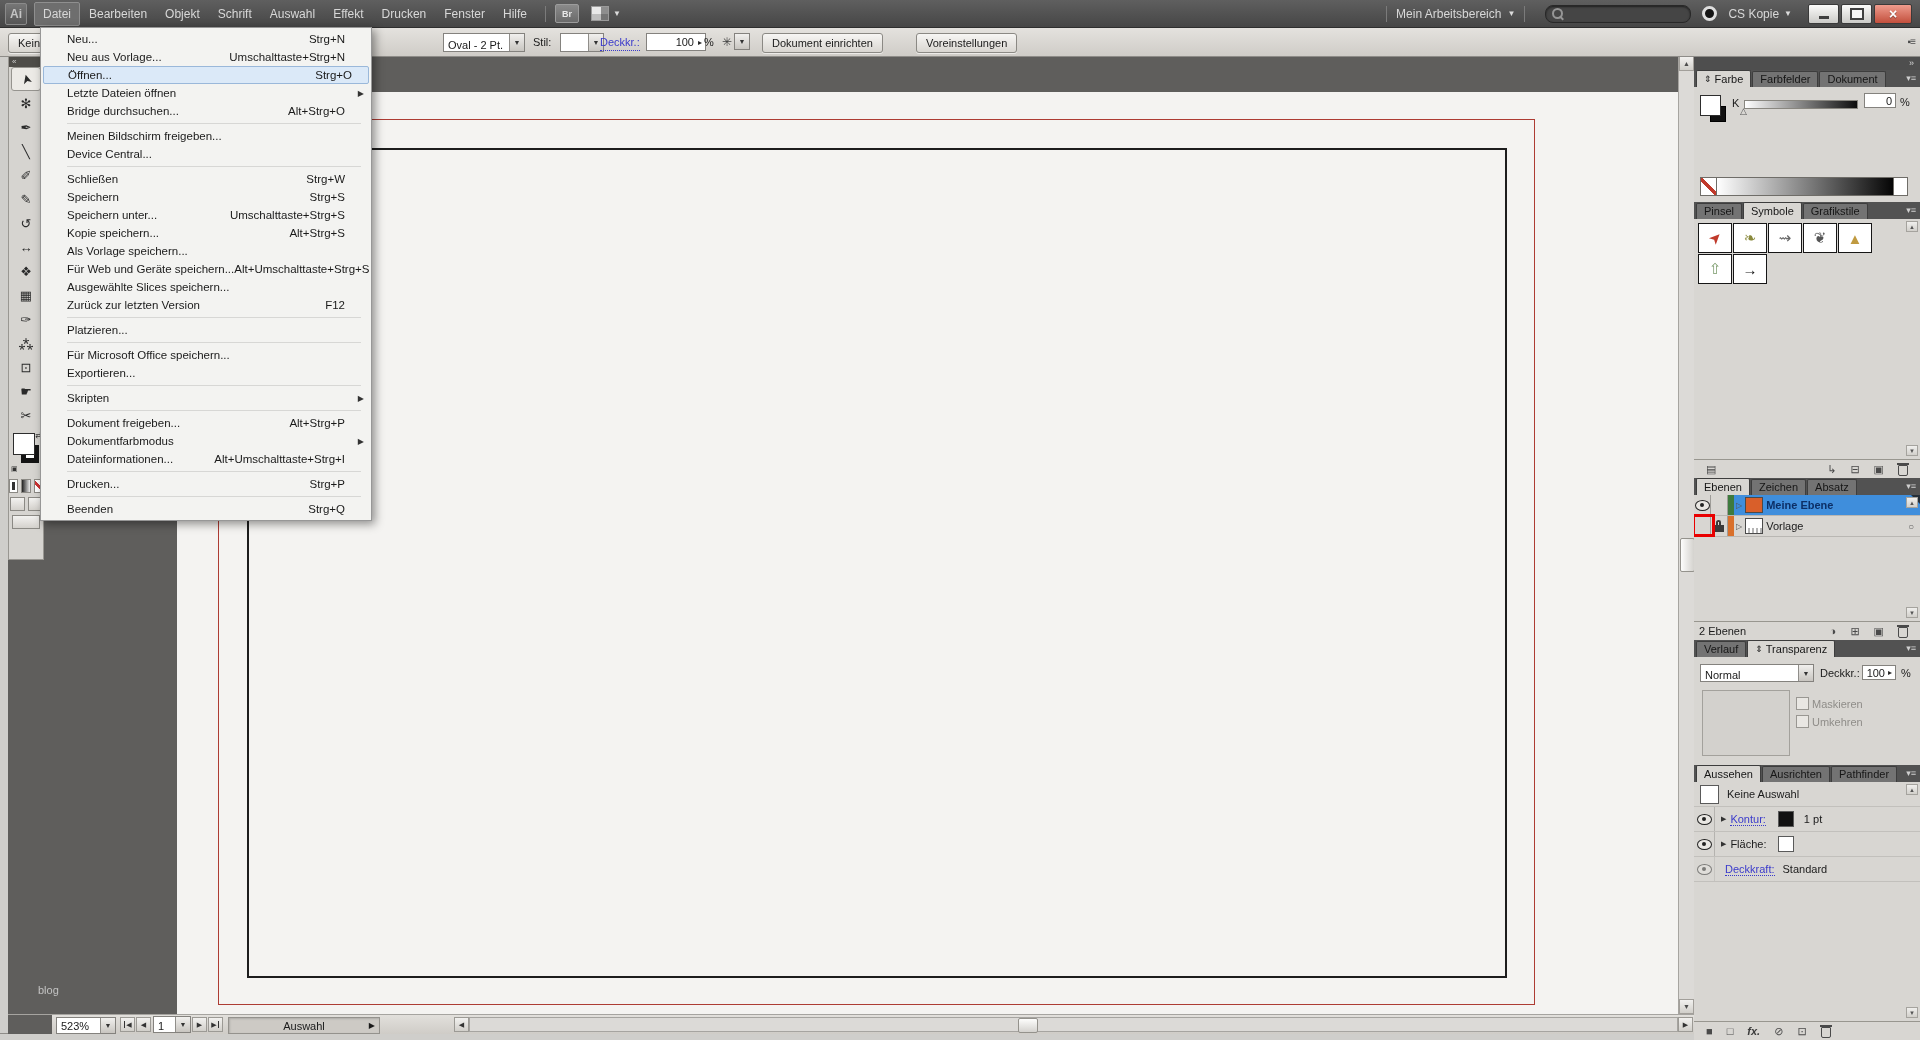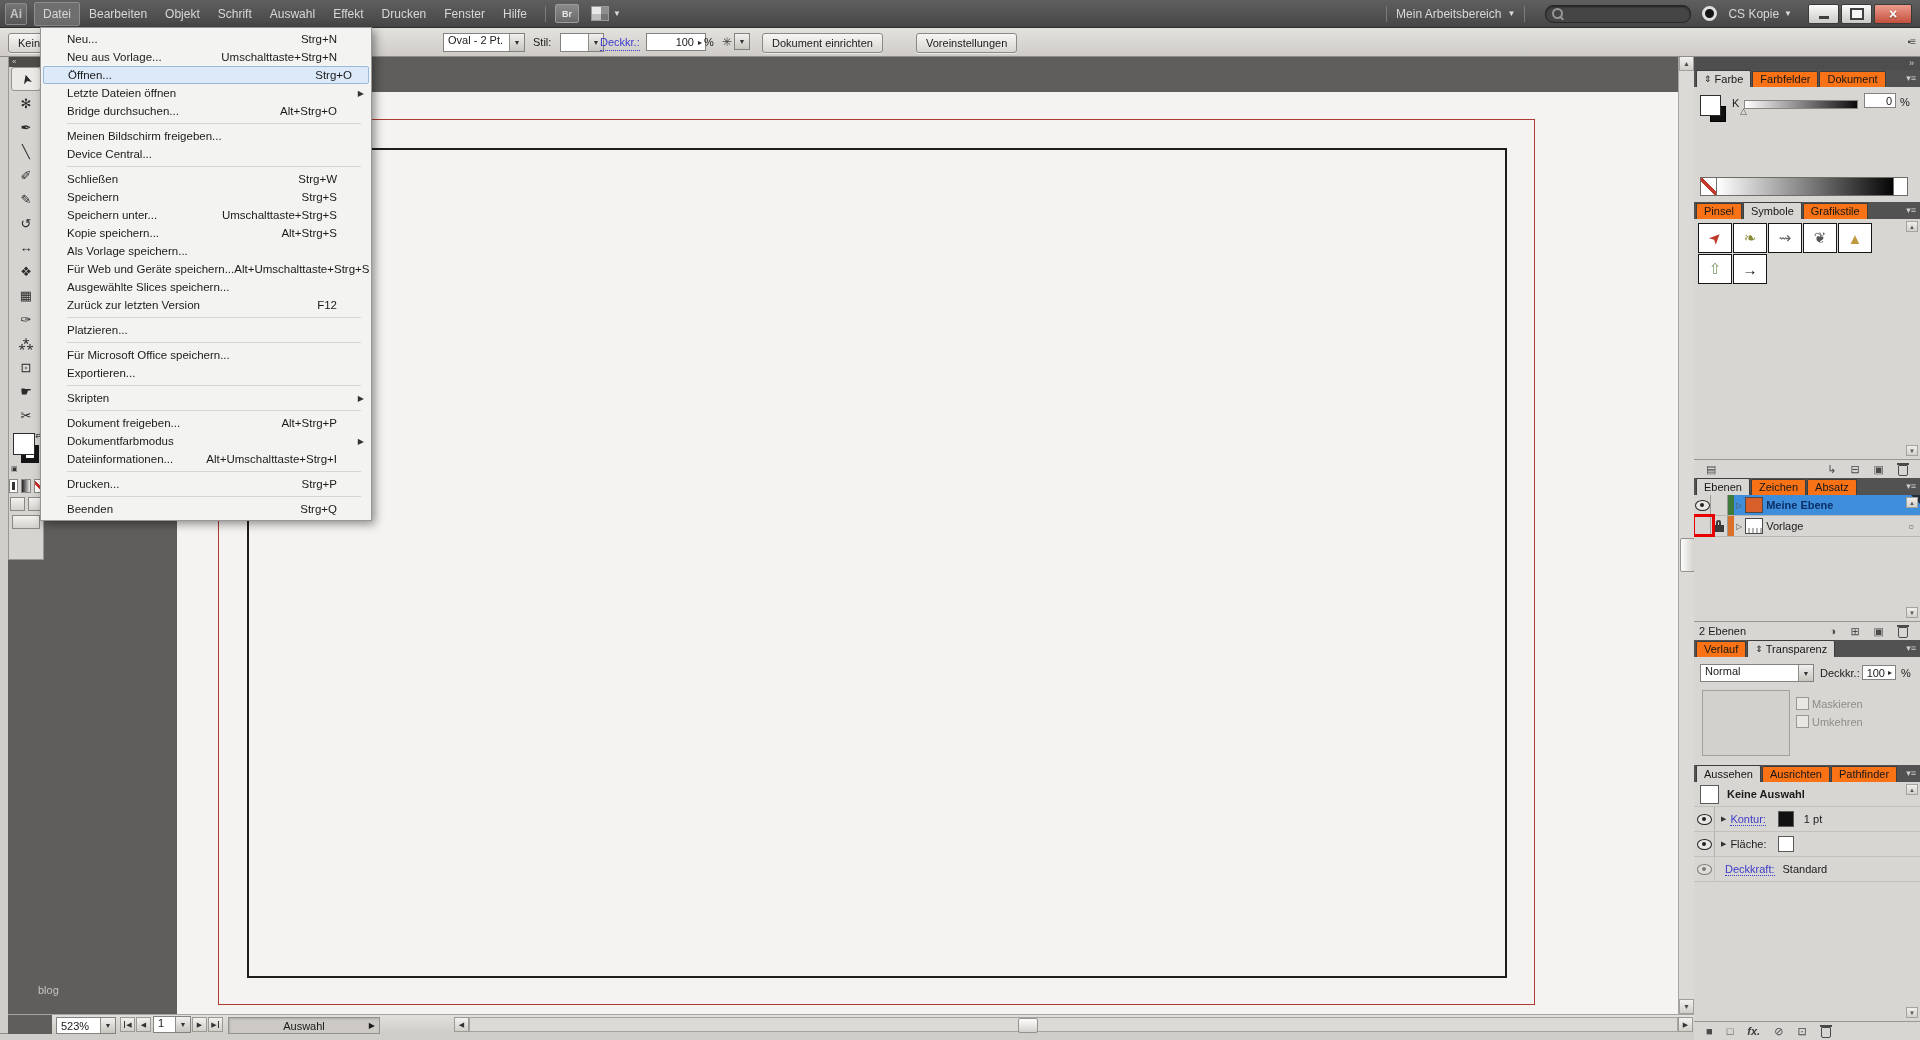--- a/index.html
+++ b/index.html
@@ -28,21 +28,21 @@
   .winbtn{width:29px;height:18px;margin-left:2px;border:1px solid #3a3a3a;border-radius:2px;background:linear-gradient(#fbfbfa,#cbcac7);display:flex;align-items:center;justify-content:center}
   #btn-close{width:36px;background:linear-gradient(#ee9c8d,#c34f3c)}
   .i-min{width:10px;height:3px;background:#3f3f3f;margin-top:8px}
   .i-max{width:10px;height:8px;border:2px solid #3f3f3f;background:#f5f5f5}
   .i-x{color:#fff;font-weight:bold;font-size:14px;line-height:14px;text-shadow:0 1px 1px rgba(0,0,0,.4)}
 
   
   #controlbar{position:absolute;left:0;top:28px;width:1920px;height:28px;background:linear-gradient(#e4e2de,#cfccc7);border-bottom:1px solid #8e8c88;z-index:10}
   .cb{position:absolute;top:5px;height:17px;display:flex;align-items:center}
   .cbtn{background:linear-gradient(#f7f6f4,#d9d6d1);border:1px solid #8b8984;border-radius:3px;padding:0 9px;height:18px;display:flex;align-items:center;box-shadow:0 1px 0 rgba(255,255,255,.6)}
-  .combo{background:#fff;border:1px solid #84827e;height:17px;display:flex;align-items:flex-start}
+  .combo{background:#fff;border:1px solid #84827e;height:17px;display:flex;align-items:flex-end}
   .combo .cval{padding:0 4px;flex:1;white-space:nowrap}
   .carr{width:14px;align-self:stretch;background:linear-gradient(#f1f0ee,#c8c5c0);border-left:1px solid #908e8a;display:flex;align-items:center;justify-content:center;font-size:7px;color:#333}
   .spin{background:#fff;border:1px solid #84827e;height:16px;display:flex;align-items:center;padding:0 3px;gap:4px}
   .plink{color:#3a3acb;border-bottom:1px dotted #3a3acb}
   .tinytri{font-size:8px;color:#222}
   .gripico{color:#4b4b4b;font-size:10px;letter-spacing:-1px}
 
   
   #toolbar{position:absolute;left:8px;top:56px;width:36px;height:504px;background:#d6d4d0;border:1px solid #999792;border-top:none;z-index:5;box-sizing:border-box}
   #tbhead{height:11px;background:#4e4c48;color:#cfcfcf;font-size:8px;line-height:11px;padding-left:3px}
@@ -65,42 +65,42 @@
   #whitearea{position:absolute;left:169px;top:36px;width:1501px;height:922px;background:#f4f3f1}
   #redrect{position:absolute;left:210px;top:63px;width:1315px;height:884px;border:1px solid #ad3b33}
   #blackrect{position:absolute;left:239px;top:92px;width:1256px;height:826px;border:2px solid #1d1d1d}
   #watermark{position:absolute;left:30px;top:928px;color:#c3c3c3;font-size:11px}
   #vscroll{position:absolute;left:1670px;top:0;width:16px;height:958px;background:#dcdad7;border-left:1px solid #a6a4a0;box-sizing:border-box}
   .scrbtn{position:absolute;left:0;width:15px;height:15px;background:linear-gradient(#f2f1ef,#d1cfca);border:1px solid #a29f9a;box-sizing:border-box;font-size:7px;color:#4c4c4c;display:flex;align-items:center;justify-content:center}
   #vthumb{position:absolute;left:1px;top:482px;width:13px;height:32px;background:linear-gradient(90deg,#fdfdfc,#d4d2ce);border:1px solid #94928c;border-radius:2px}
 
   
   #filemenu{position:absolute;left:40px;top:27px;width:330px;background:#f3f3f1;border:1px solid #979797;box-shadow:3px 3px 9px rgba(0,0,0,.42);padding:2px 0;z-index:60}
-  .mitem{height:18px;display:flex;align-items:center;padding:0 24px 0 26px;font-size:11.5px;position:relative;white-space:nowrap;box-sizing:border-box}
+  .mitem{height:18px;display:flex;align-items:center;padding:0 16px 0 26px;font-size:11.5px;position:relative;white-space:nowrap;box-sizing:border-box}
   .ms{margin-left:auto;padding-right:10px}
   .mitem.hl{background:#dbe9f8;border:1px solid #9ab8da;border-radius:2px;margin:0 2px;padding:0 6px 0 24px}
   .msep{border-top:1px solid #d7d7d5;margin:3px 10px 3px 26px}
   .subarr{position:absolute;right:7px;top:5px;font-size:8px;color:#333}
 
   
   #statusbar{position:absolute;left:8px;top:1014px;width:1686px;height:19px;background:linear-gradient(#e2e0dc,#cfccc7);border-top:1px solid #a6a4a0;z-index:6}
   #sbdark{position:absolute;left:0;top:0;width:44px;height:19px;background:#5f5e5c}
   .sb{position:absolute;top:2px;height:15px;display:flex;align-items:center}
   .navbtn{width:15px;height:15px;background:linear-gradient(#f2f1ef,#d1cfca);border:1px solid #9c9a95;box-sizing:border-box;display:flex;align-items:center;justify-content:center;font-size:7px;color:#333;margin-right:1px}
   .nbar{width:1px;height:7px;background:#333;margin:0 1px}
   #auswfield{background:#cdcac5;border:1px solid #94928d;box-shadow:inset 1px 1px 2px rgba(0,0,0,.15);justify-content:center;position:relative}
   #hscrolltrack{position:absolute;left:461px;top:2px;width:1209px;height:15px;background:#dcdad7;border:1px solid #a6a4a0;box-sizing:border-box}
   #hthumb{position:absolute;left:1010px;top:3px;width:18px;height:13px;background:linear-gradient(#fdfdfc,#d4d2ce);border:1px solid #94928c;border-radius:2px}
 
   
   #dock{position:absolute;left:1694px;top:56px;width:226px;height:984px;background:#4a4a4a;z-index:6}
   #dockstrip{position:absolute;left:0;top:0;width:226px;height:14px;background:#4e4e4e;color:#d5d5d5;font-size:9px;text-align:right;line-height:14px;padding-right:6px;box-sizing:border-box}
   .pgroup{position:absolute;left:0;width:226px}
   .tabbar{height:17px;background:#525252;display:flex;align-items:flex-end;padding-left:2px;position:relative}
-  .tab{height:15px;line-height:15px;padding:0 7px;background:#f97316;color:#161616;border:1px solid #3d3d3d;border-bottom:none;border-radius:2px 2px 0 0;margin-right:1px;font-size:11px;display:flex;align-items:center;gap:3px}
+  .tab{height:15px;line-height:15px;padding:0 7px;background:#737373;color:#161616;border:1px solid #3d3d3d;border-bottom:none;border-radius:2px 2px 0 0;margin-right:1px;font-size:11px;display:flex;align-items:center;gap:3px}
   .tab.on{background:#d8d6d2;height:16px;line-height:16px}
   .coll{font-size:9px}
   .pmenu{position:absolute;right:4px;top:3px;color:#cfcfcf;font-size:9px}
   .pcontent{background:#d8d6d2;position:relative;overflow:hidden}
   .pfoot{position:absolute;left:0;right:0;bottom:0;height:19px;border-top:1px solid #98968f;display:flex;align-items:center;background:#d8d6d2;padding:0 5px;gap:0;box-sizing:border-box}
   .ficon{font-size:11px;color:#4a4a4a;margin:0 7px;display:flex;align-items:center}
   .fxlab{font-style:italic;font-weight:bold;font-size:11px;color:#3c3c3c}
   .sscrup{position:absolute;right:2px;top:2px;width:12px;height:11px;font-size:6px;color:#555;text-align:center;line-height:11px;background:linear-gradient(#f0efed,#d2d0cb);border:1px solid #a5a39e;box-sizing:border-box}
   .sscrdn{position:absolute;right:2px;width:12px;height:11px;font-size:6px;color:#555;text-align:center;line-height:11px;background:linear-gradient(#f0efed,#d2d0cb);border:1px solid #a5a39e;box-sizing:border-box}
 
@@ -634,21 +634,21 @@
             <span>Ausrichten</span>
           </div>
           <div class="tab">
             <span>Pathfinder</span>
           </div>
         </div>
       <span class="pmenu">▾≡</span>
       <div class="pcontent" style="height:258px">
         <div class="arow">
           <span class="sw" style="width:17px;height:17px;margin:0 8px 0 6px"></span>
-          <span style="font-weight:bold">Keine Auswahl</span>
+          <span style="font-weight:normal">Keine Auswahl</span>
         </div>
         <div class="arow">
           <span class="acell">
               <span class="eye"></span>
             </span>
           <span class="fwd">▶</span>
           <span class="plink">Kontur:</span>
           <span class="sw" style="width:14px;height:14px;background:#111;margin:0 10px 0 12px"></span>
           <span>1 pt</span>
         </div>

